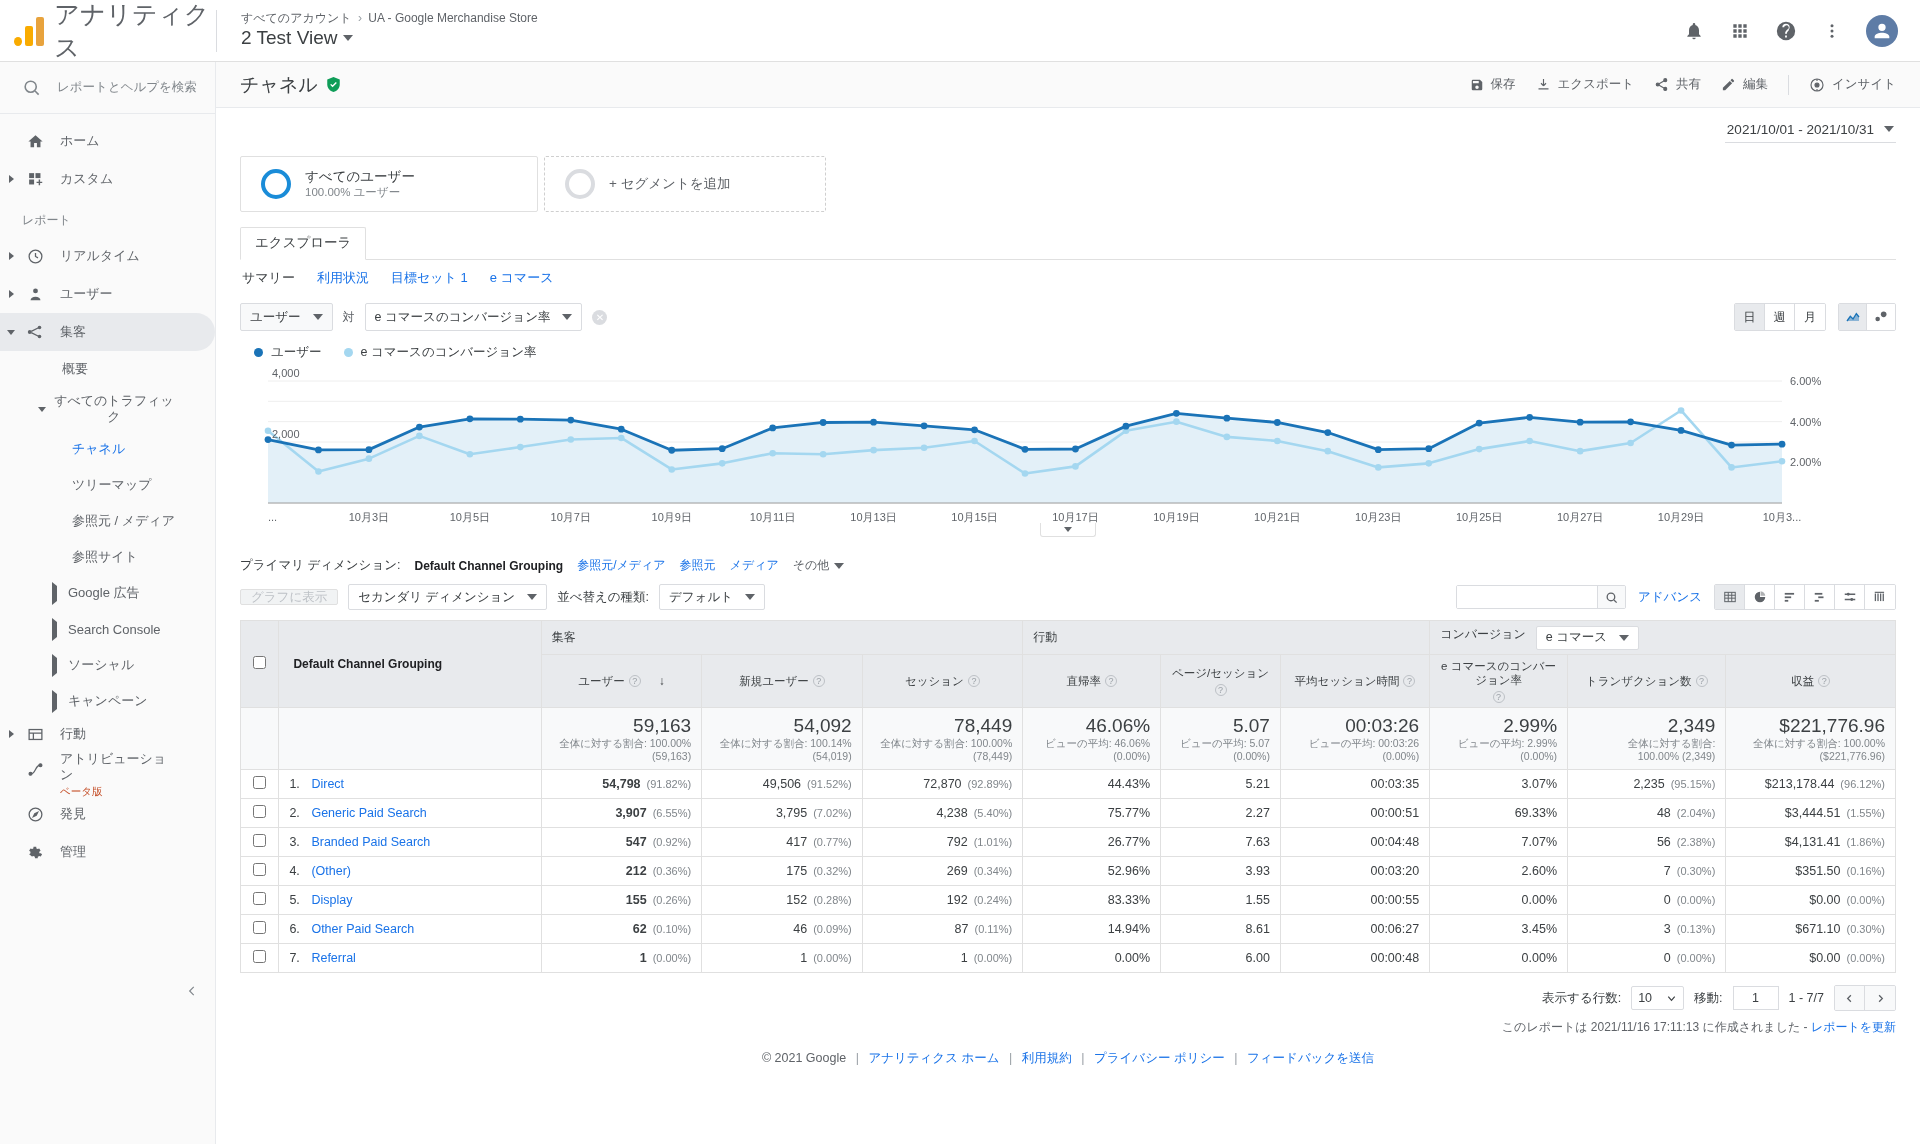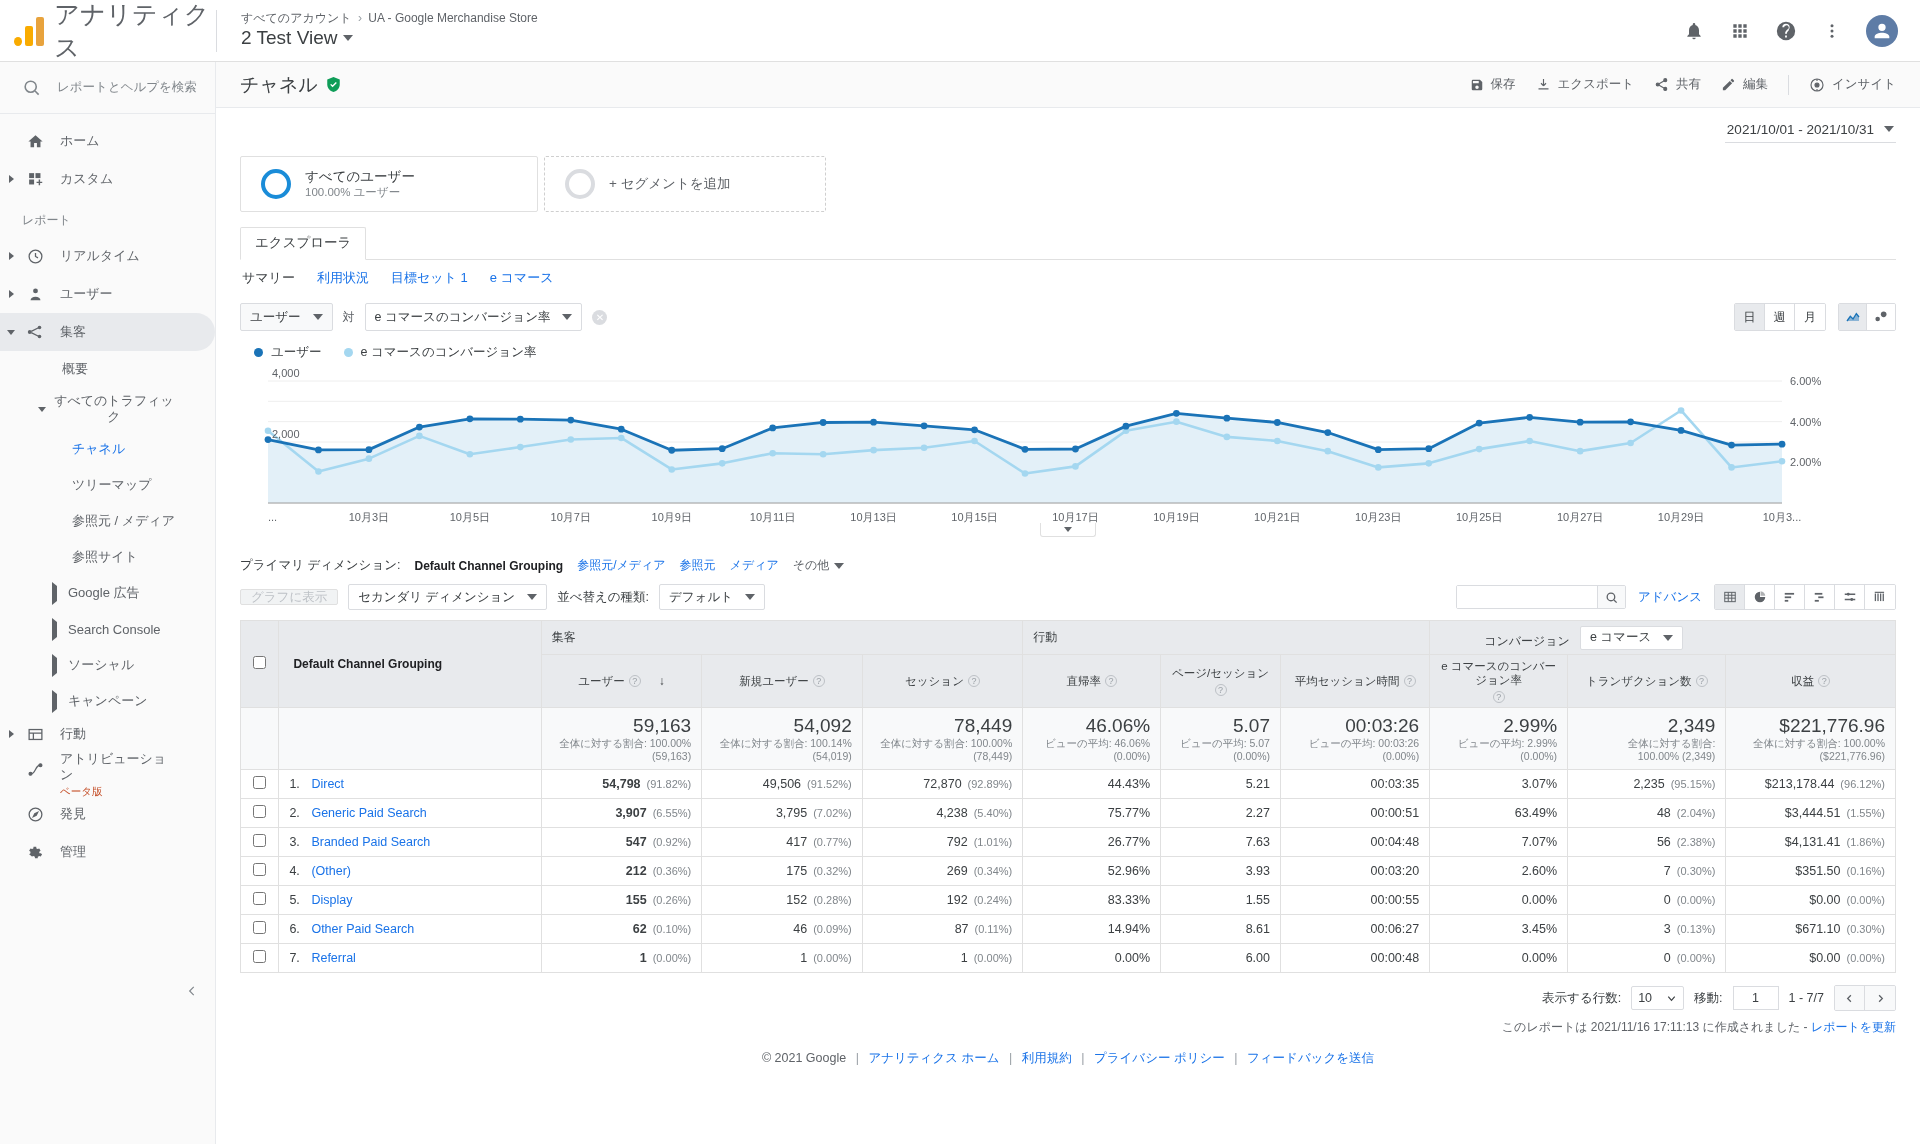--- a/index.html
+++ b/index.html
@@ -152,21 +152,21 @@
   .dim-head { background:#e8eaed; color:#202124; font-weight:bold; font-size:12px; text-align:left;
               padding-left:14px; vertical-align:middle;}
   .cb-head { background:#e8eaed; width:34px; text-align:center; vertical-align:middle;}
   .met-head { background:#e8eaed; color:#3c4043; font-weight:normal; font-size:11.5px;
               text-align:center; vertical-align:middle; padding:4px 8px; height:46px;}
   .met-head .mh { display:flex; align-items:center; justify-content:center; gap:4px; flex-wrap:wrap; line-height:14px;}
   .qm { width:12px;height:12px;border-radius:50%;border:1px solid #bdc1c6;color:#9aa0a6;
         font-size:9px; display:inline-flex; align-items:center; justify-content:center;}
   .sortarrow { margin-left:14px; color:#3c4043; font-size:12px;}
   .conv-head { background:#e8eaed; padding:4px 10px; text-align:left; font-weight:normal; font-size:12px; color:#3c4043;}
-  .conv-head .cwrap { display:flex; align-items:flex-end; gap:10px;margin-left:44px; }
+  .conv-head .cwrap { display:flex; align-items:flex-start; gap:10px; }
 
   .sumrow td { background:#f8f9fa; height:58px; vertical-align:middle; padding:6px 10px; text-align:right;}
   .sum-big { font-size:19px; color:#3c4043; line-height:23px;}
   .sum-sub { font-size:10.5px; color:#80868b; line-height:13px;}
   .drow td { height:29px; padding:4px 10px; text-align:right; color:#3c4043; background:#fff;}
   .drow td.cbcell { text-align:center; width:34px; }
   .drow td.namecell { text-align:left; padding-left:10px; }
   .idx { color:#3c4043; display:inline-block; width:22px; }
   .rowlink { color:#1a73e8; cursor:pointer; }
   .val { font-size:12.5px; }
@@ -899,21 +899,21 @@
               </tr>
               <tr class="drow">
                 <td class="cbcell"><input type="checkbox" style=""></td>
                 <td class="namecell"><span class="idx">2.</span><span class="rowlink">Generic Paid Search</span></td>
                 <td><span class="val b">3,907</span><span class="pct">(6.55%)</span></td>
                 <td><span class="val">3,795</span><span class="pct">(7.02%)</span></td>
                 <td><span class="val">4,238</span><span class="pct">(5.40%)</span></td>
                 <td><span class="val">75.77%</span></td>
                 <td><span class="val">2.27</span></td>
                 <td><span class="val">00:00:51</span></td>
-                <td><span class="val">63.49%</span></td>
+                <td><span class="val">69.33%</span></td>
                 <td><span class="val">48</span><span class="pct">(2.04%)</span></td>
                 <td><span class="val">$3,444.51</span><span class="pct">(1.55%)</span></td>
               </tr>
               <tr class="drow">
                 <td class="cbcell"><input type="checkbox" style=""></td>
                 <td class="namecell"><span class="idx">3.</span><span class="rowlink">Branded Paid Search</span></td>
                 <td><span class="val b">547</span><span class="pct">(0.92%)</span></td>
                 <td><span class="val">417</span><span class="pct">(0.77%)</span></td>
                 <td><span class="val">792</span><span class="pct">(1.01%)</span></td>
                 <td><span class="val">26.77%</span></td>

